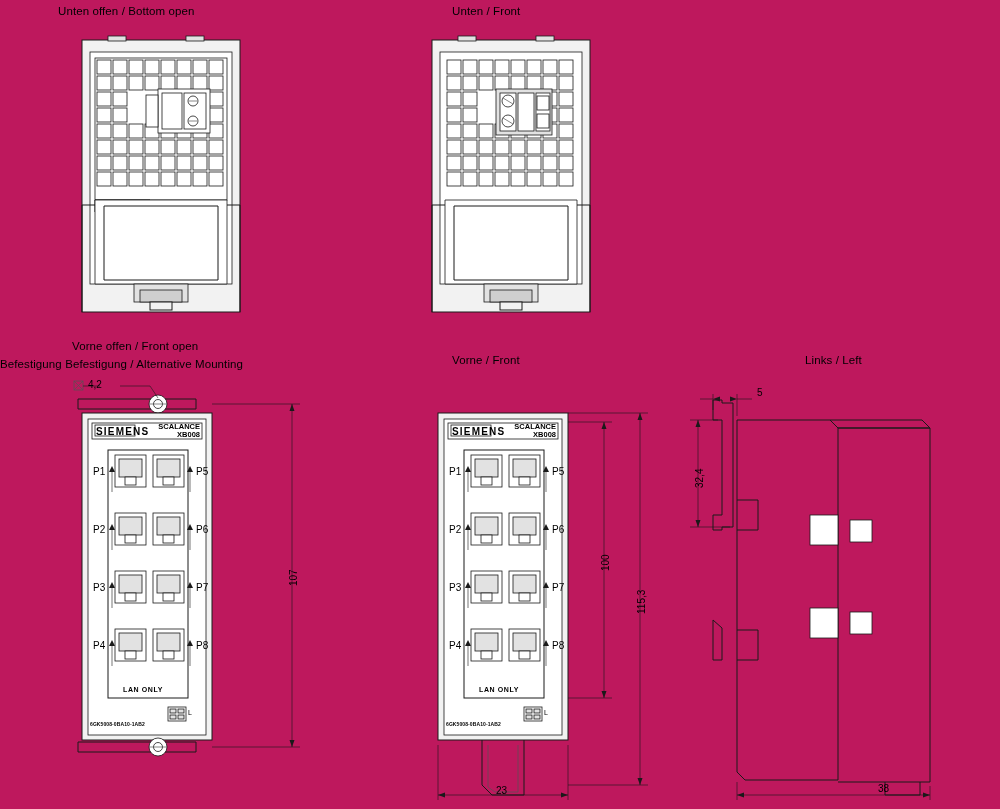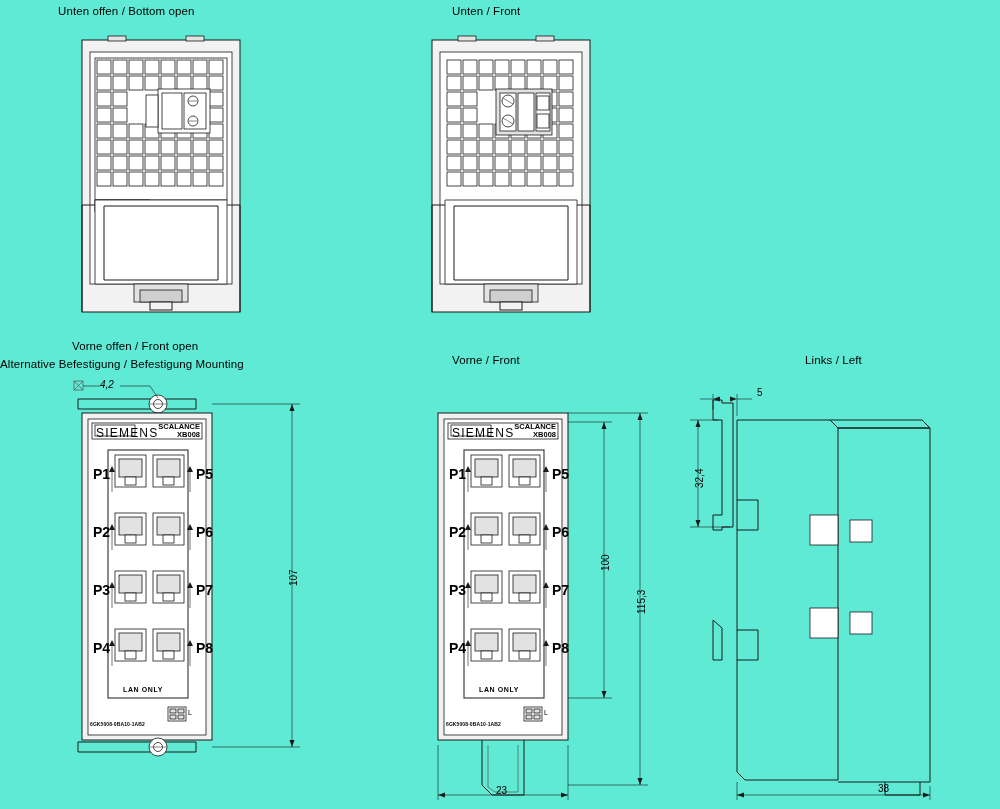--- a/index.html
+++ b/index.html
@@ -9,21 +9,21 @@
   }
   body {
     font-family: "Liberation Sans", sans-serif;
     color: #000000;
   }
   #page {
     position: relative;
     width: 1000px;
     height: 809px;
     overflow: hidden;
-    background: #5eead4;
+    background: #be185d;
   }
   .view-label {
     position: absolute;
     font-size: 11.5px;
     color: #000;
     white-space: nowrap;
     letter-spacing: 0.1px;
   }
   .dim-label {
     position: absolute;
@@ -44,28 +44,28 @@
   }
   .ln { stroke: #1a1a1a; stroke-width: 1; fill: none; }
   .ln-thin { stroke: #555; stroke-width: 0.7; fill: none; }
   .ln-dim { stroke: #1a1a1a; stroke-width: 0.6; fill: none; }
   .fill-lt { fill: #f2f2f2; stroke: #1a1a1a; stroke-width: 1; }
   .fill-md { fill: #e2e2e2; stroke: #1a1a1a; stroke-width: 0.8; }
   .fill-w { fill: #ffffff; stroke: #1a1a1a; stroke-width: 0.8; }
   .fill-dk { fill: #cfcfcf; stroke: #1a1a1a; stroke-width: 0.8; }
   .port-txt {
     position: absolute;
-    font-size: 14px;
+    font-size: 10px;
+    font-weight: normal;
+    color: #000;
+  }
+  .brand {
+    position: absolute;
+    font-size: 10px;
     font-weight: bold;
-    color: #000;
-  }
-  .brand {
-    position: absolute;
-    font-size: 12px;
-    font-weight: normal;
     letter-spacing: 1.2px;
     color: #000;
   }
   .model {
     position: absolute;
     font-size: 7.5px;
     font-weight: bold;
     color: #000;
     text-align: right;
     line-height: 1.05;
@@ -91,21 +91,21 @@
   }
 </style>
 </head>
 <body>
 
 <div id="page">
 
   <div class="view-label" style="left:58px; top:5px;">Unten offen / Bottom open</div>
   <div class="view-label" style="left:452px; top:5px;">Unten / Front</div>
   <div class="view-label" style="left:72px; top:340px;">Vorne offen / Front open</div>
-  <div class="view-label" style="left:0px; top:358px;">Alternative Befestigung / Befestigung Mounting</div>
+  <div class="view-label" style="left:0px; top:358px;">Befestigung Befestigung / Alternative Mounting</div>
   <div class="view-label" style="left:452px; top:354px;">Vorne / Front</div>
   <div class="view-label" style="left:805px; top:354px;text-align:right;">Links / Left</div>
 
   <svg class="draw" viewBox="0 0 1000 809">
 
     <g>
 
       <rect class="fill-lt" x="82" y="40" width="158" height="272"></rect>
 
       <rect class="fill-md" x="108" y="36" width="18" height="5"></rect>
@@ -531,21 +531,21 @@
   <div class="port-txt" style="left:93px; top:524px;">P2</div>
   <div class="port-txt" style="left:93px; top:582px;">P3</div>
   <div class="port-txt" style="left:93px; top:640px;">P4</div>
   <div class="port-txt" style="left:196px; top:466px;">P5</div>
   <div class="port-txt" style="left:196px; top:524px;">P6</div>
   <div class="port-txt" style="left:196px; top:582px;">P7</div>
   <div class="port-txt" style="left:196px; top:640px;">P8</div>
   <div class="lanonly" style="left:123px; top:686px;">LAN ONLY</div>
   <div class="artno" style="left:90px; top:721px;">6GK5008-0BA10-1AB2</div>
   <div class="tinytxt" style="left:188px; top:709px; font-size:7px;">L</div>
-  <div class="dim-label" style="left:100px; top:379px;font-style:italic;">4,2</div>
+  <div class="dim-label" style="left:88px; top:379px;">4,2</div>
   <div class="dim-label vert" style="left:288px; top:586px;">107</div>
 
   <div class="brand" style="left:452px; top:426px;">SIEMENS</div>
   <div class="model" style="left:496px; top:423px; width:60px;">
     <div>SCALANCE</div>
     <div>XB008</div>
   </div>
   <div class="port-txt" style="left:449px; top:466px;">P1</div>
   <div class="port-txt" style="left:449px; top:524px;">P2</div>
   <div class="port-txt" style="left:449px; top:582px;">P3</div>

